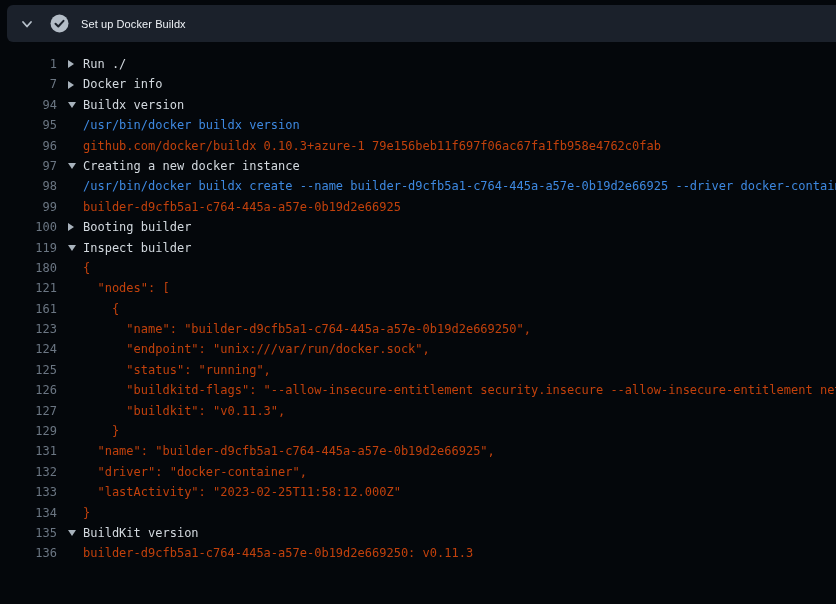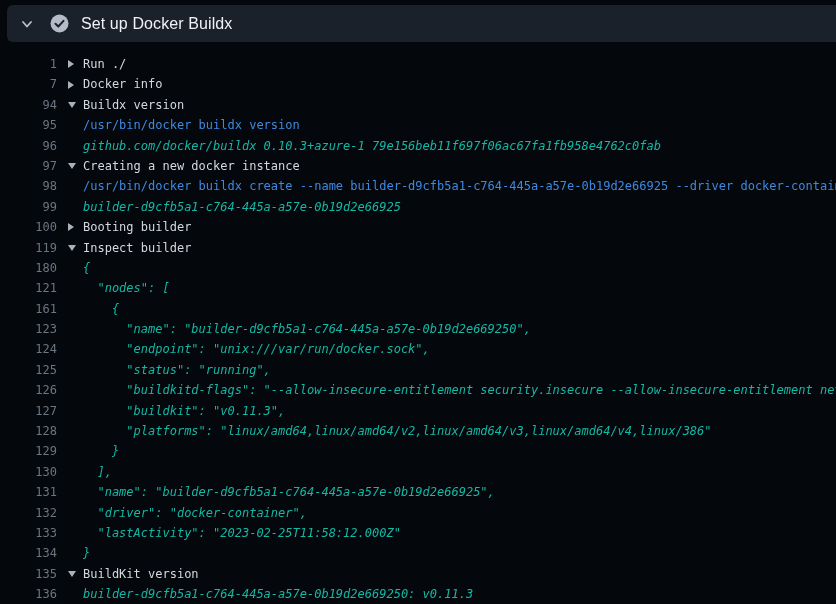--- a/index.html
+++ b/index.html
@@ -23,21 +23,21 @@
   }
   .chev { width: 14px; height: 14px; display: inline-block; cursor: pointer; }
   .status-circle {
     width: 19px; height: 19px;
     margin-left: 16px;
     display: inline-block;
   }
   .step-title {
     margin-left: 12px;
     color: #eef2f6;
-    font-size: 16px;
+    font-size: 11px;
     font-weight: 500;
     letter-spacing: 0.1px;
   }
 
   
   .log {
     position: absolute;
     left: 0; top: 42px; right: 0; bottom: 0;
     padding-top: 12px;
     font-family: "DejaVu Sans Mono", "Liberation Mono", monospace;
@@ -76,21 +76,21 @@
   .tri-down {
     margin-top: -3px;
     width: 0; height: 0;
     border-left: 4px solid transparent;
     border-right: 4px solid transparent;
     border-top: 6px solid #a8b2bc;
   }
   .txt { flex: 1 1 auto; overflow: hidden; }
   .row.group .txt { color: #d3d9df; cursor: pointer; }
   .row.command .txt { color: #3e89e1; }
-  .row.output .txt { color: #14b8a6; font-style: italic; }
+  .row.output .txt { color: #c2410c; }
 </style>
 </head>
 <body>
 
 <div class="step-header">
   <span class="chev">
     <svg width="14" height="14" viewBox="0 0 14 14">
       <polyline points="3,5 7,9.5 11,5" fill="none" stroke="#b8c2cc" stroke-width="1.8" stroke-linecap="round" stroke-linejoin="round"></polyline>
     </svg>
   </span>
@@ -205,37 +205,27 @@
     <span class="gut"></span>
     <span class="txt">      "buildkitd-flags": "--allow-insecure-entitlement security.insecure --allow-insecure-entitlement network</span>
   </div>
 
   <div class="row output">
     <span class="num">127</span>
     <span class="gut"></span>
     <span class="txt">      "buildkit": "v0.11.3",</span>
   </div>
 
-  <div class="row output">
-    <span class="num">128</span>
-    <span class="gut"></span>
-    <span class="txt">      "platforms": "linux/amd64,linux/amd64/v2,linux/amd64/v3,linux/amd64/v4,linux/386"</span>
-  </div>
 
   <div class="row output">
     <span class="num">129</span>
     <span class="gut"></span>
     <span class="txt">    }</span>
   </div>
 
-  <div class="row output">
-    <span class="num">130</span>
-    <span class="gut"></span>
-    <span class="txt">  ],</span>
-  </div>
 
   <div class="row output">
     <span class="num">131</span>
     <span class="gut"></span>
     <span class="txt">  "name": "builder-d9cfb5a1-c764-445a-a57e-0b19d2e66925",</span>
   </div>
 
   <div class="row output">
     <span class="num">132</span>
     <span class="gut"></span>

